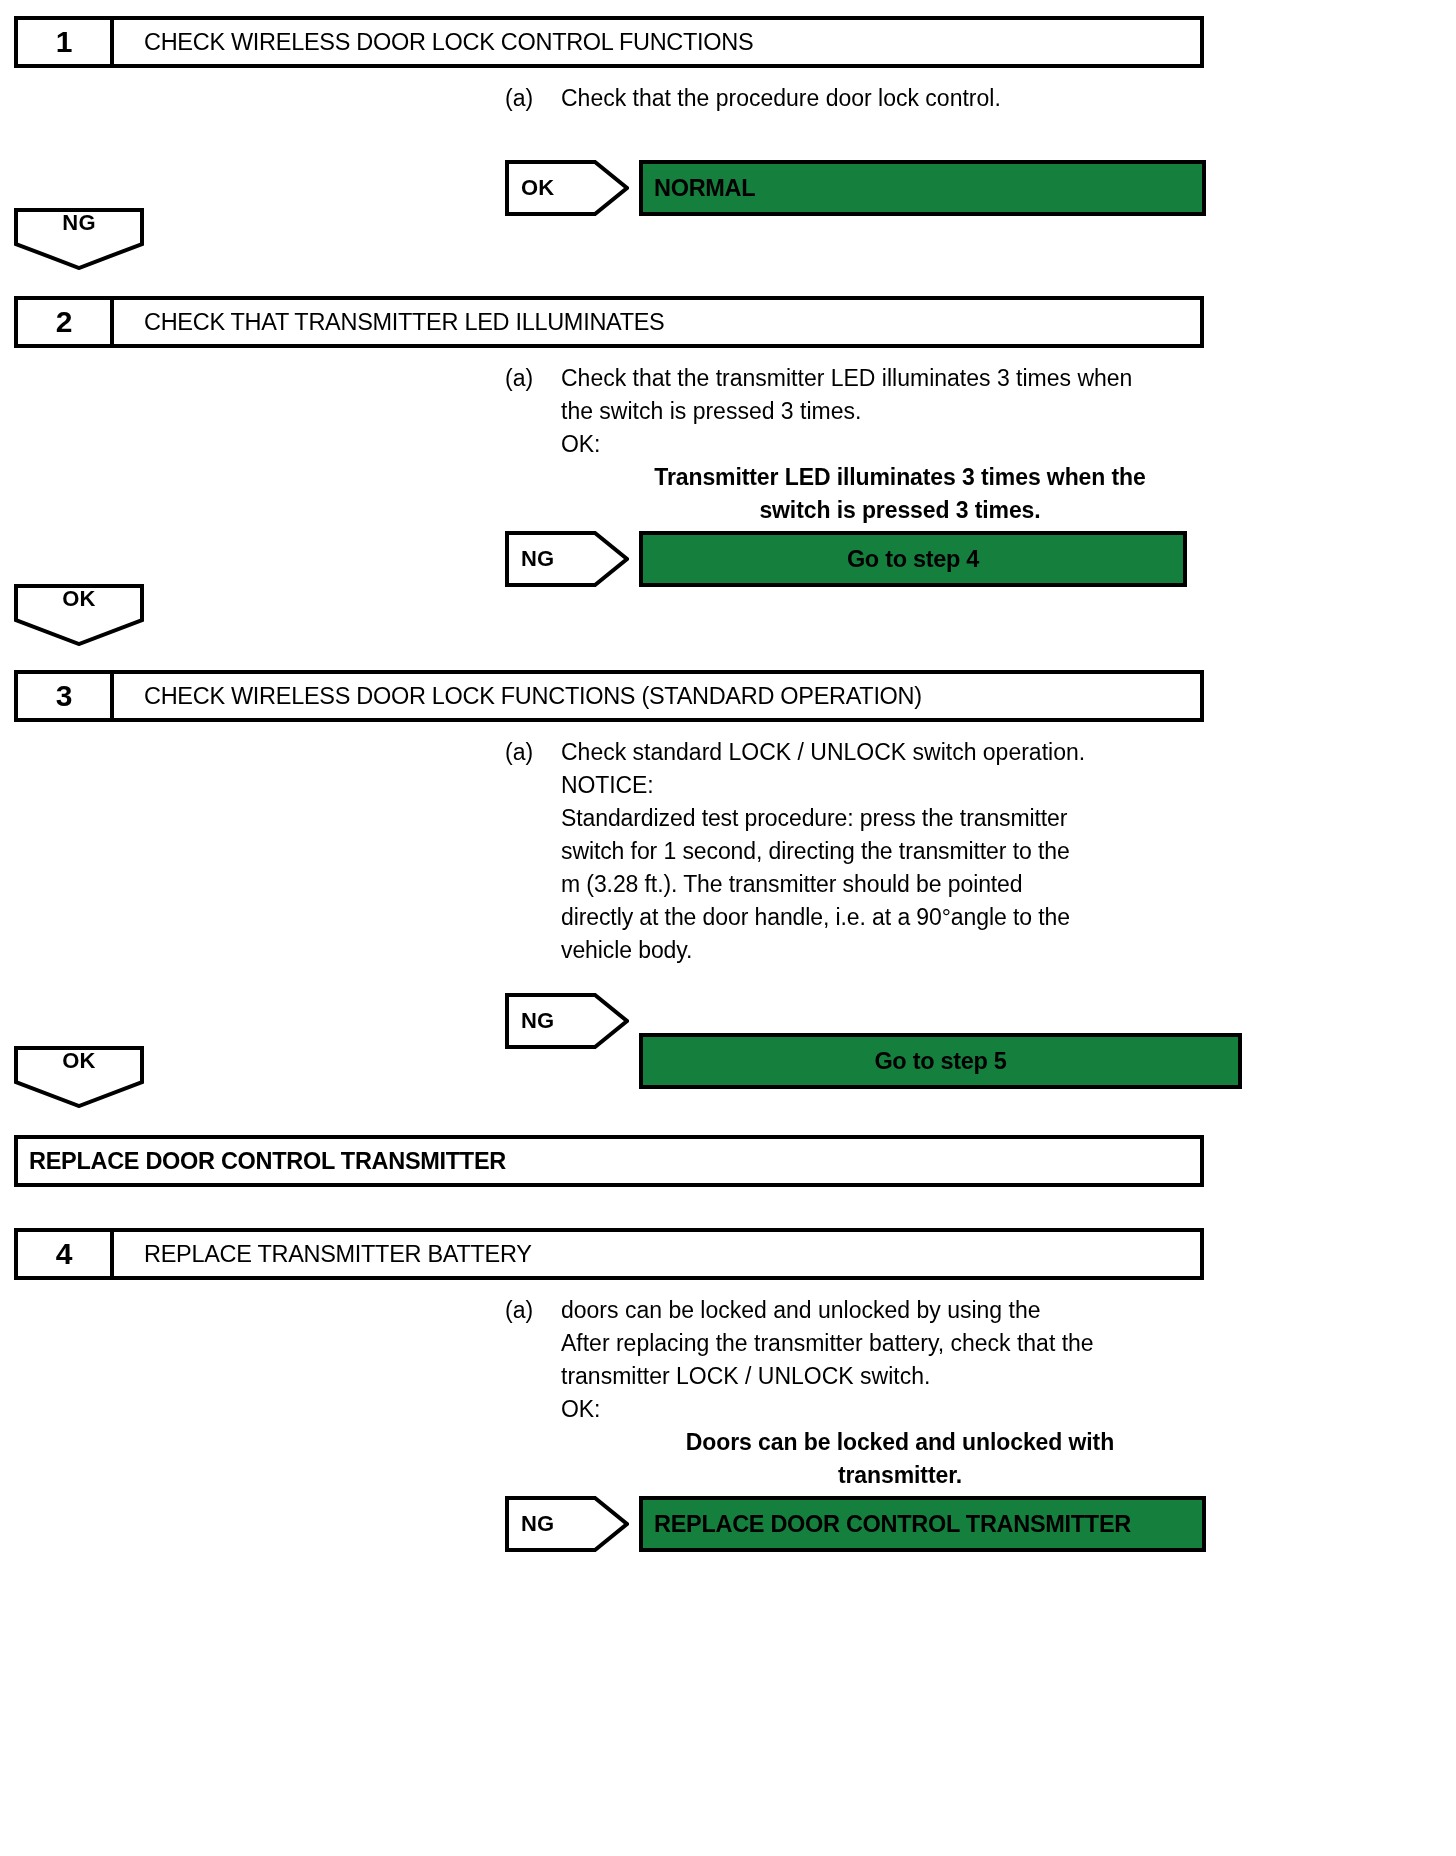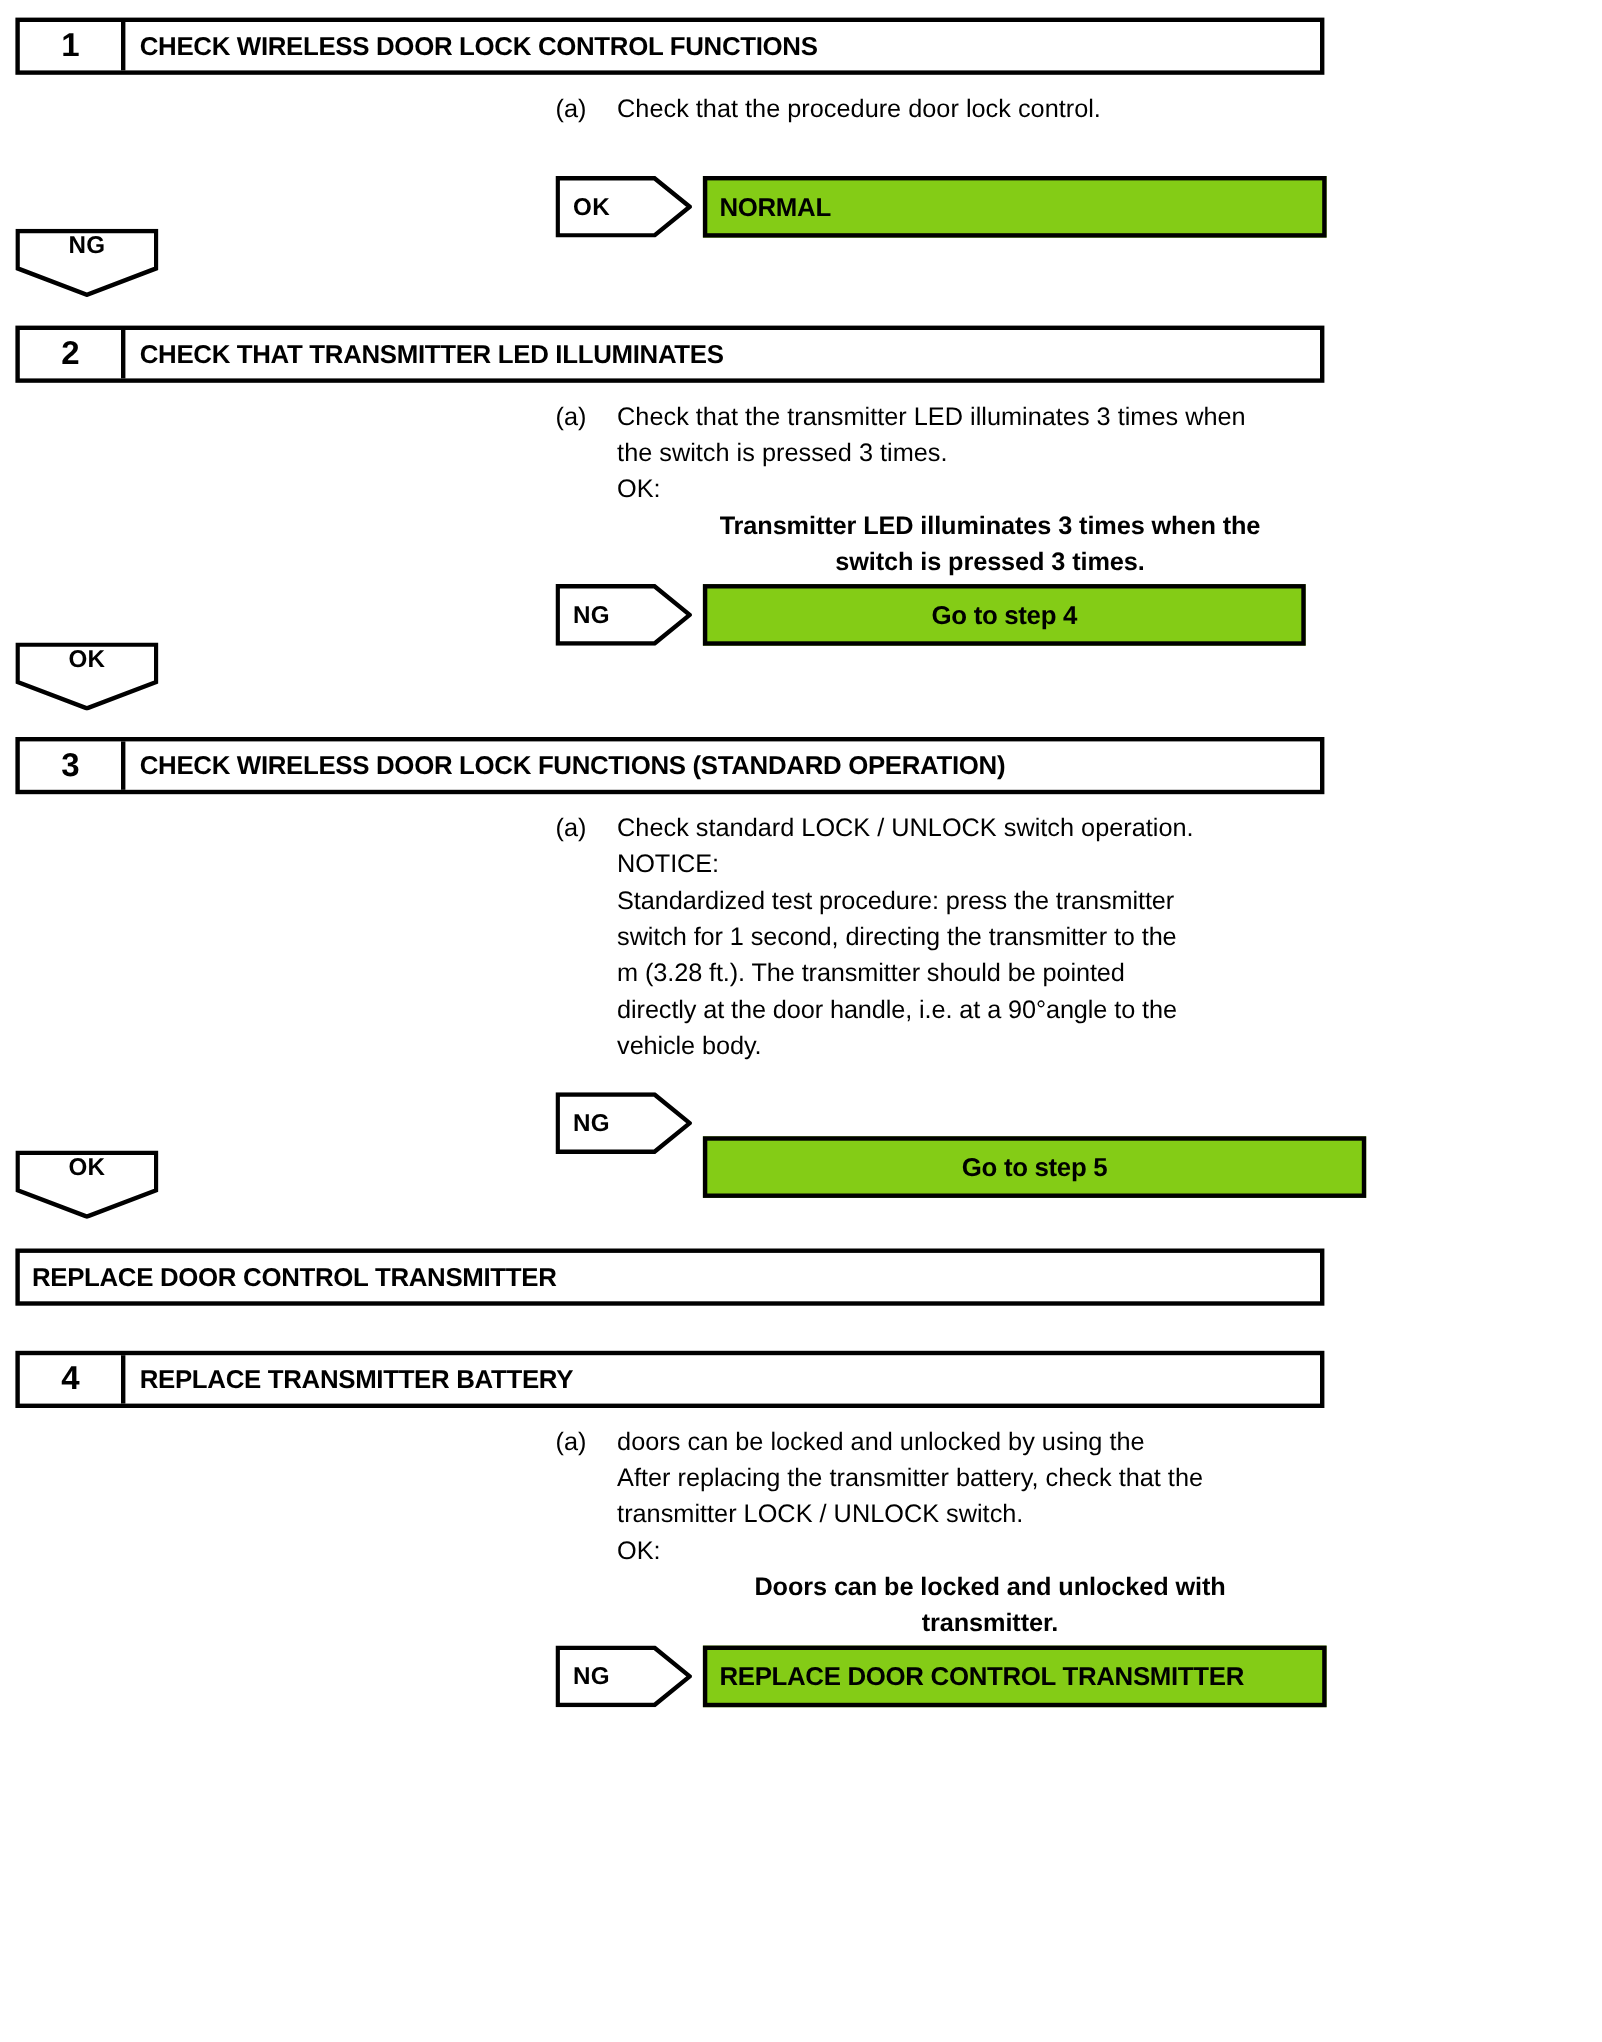--- a/index.html
+++ b/index.html
@@ -40,22 +40,22 @@
     align-items: center;
     justify-content: center;
     font-weight: bold;
     font-size: 30px;
     letter-spacing: 0px;
   }
   .step-title {
     flex: 1 1 auto;
     display: flex;
     align-items: center;
-    padding-left: 13px;
-    font-weight: bold;
+    padding-left: 30px;
+    font-weight: normal;
     font-size: 23.5px;
     letter-spacing: -0.3px;
     white-space: nowrap;
   }
 
   
   .result-bar {
     position: absolute;
     box-sizing: border-box;
     border: 4px solid #000;
@@ -124,21 +124,21 @@
     height: 100%;
     display: flex;
     align-items: center;
     font-weight: bold;
     font-size: 22px;
     letter-spacing: 0.2px;
   }
   .judge-target {
     box-sizing: border-box;
     border: 4px solid #000;
-    background: #84cc16;
+    background: #15803d;
     height: 56px;
     display: flex;
     align-items: center;
     justify-content: center;
     font-weight: bold;
     font-size: 23.5px;
     letter-spacing: -0.3px;
     white-space: nowrap;
   }
   .judge-target.left-align {

